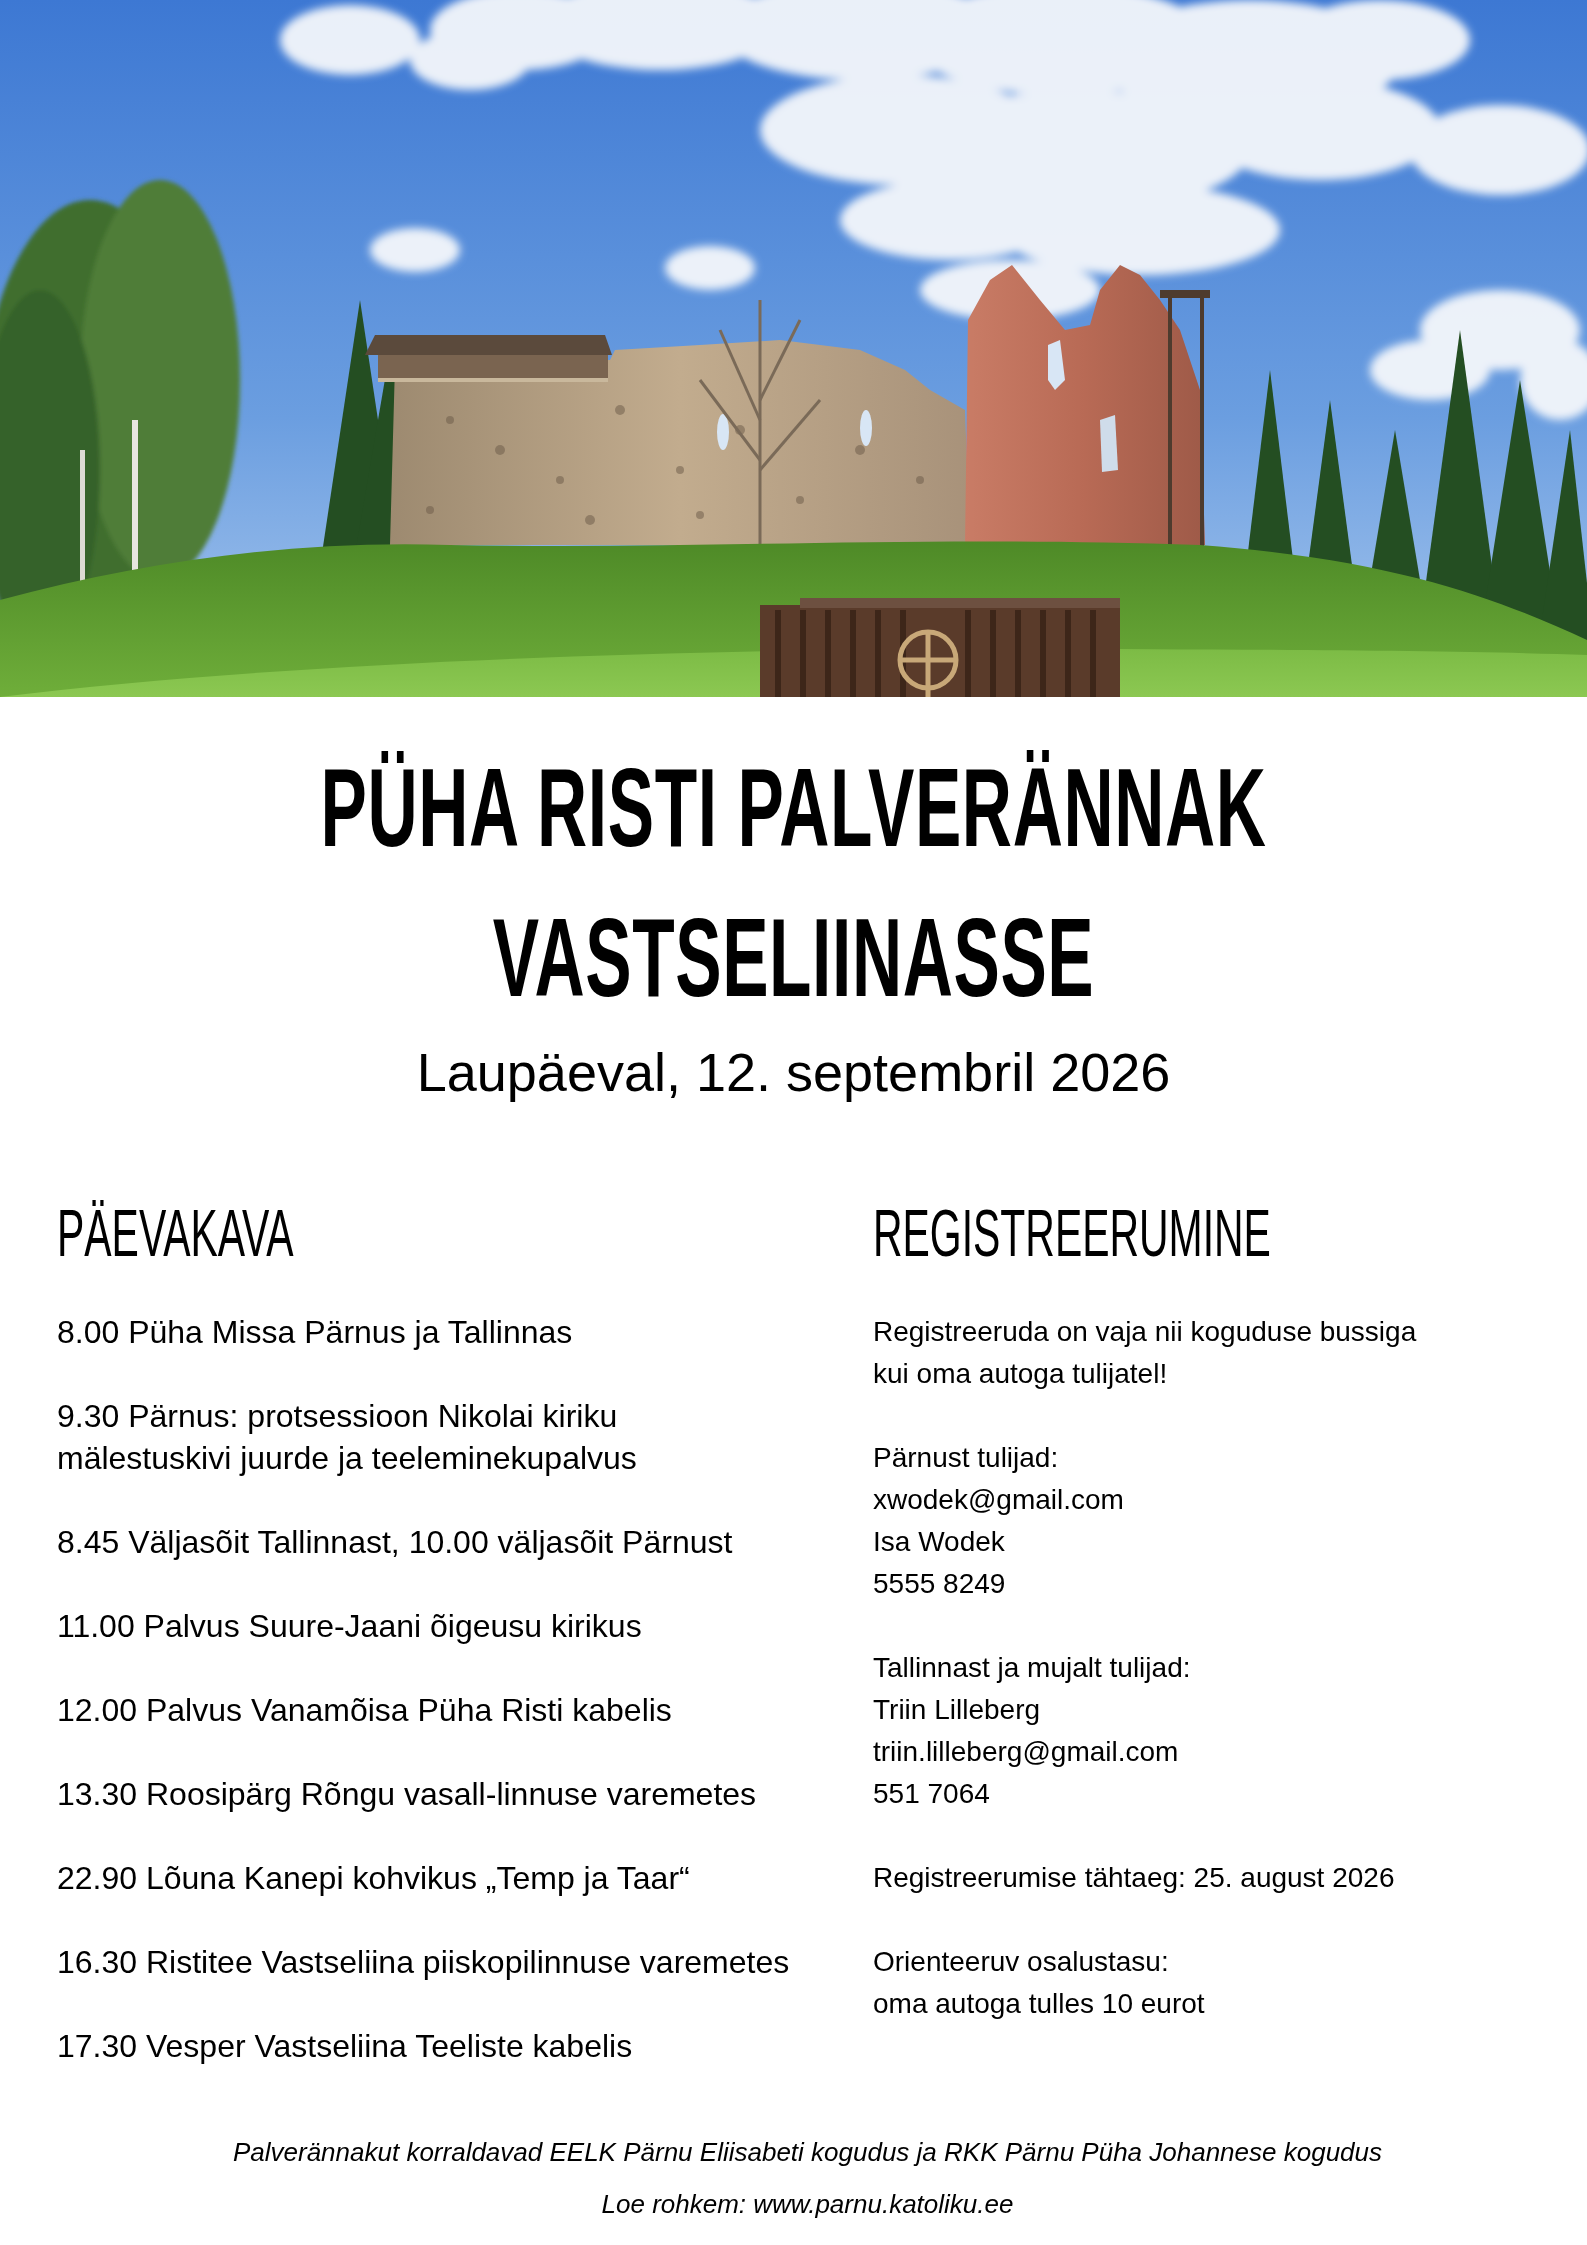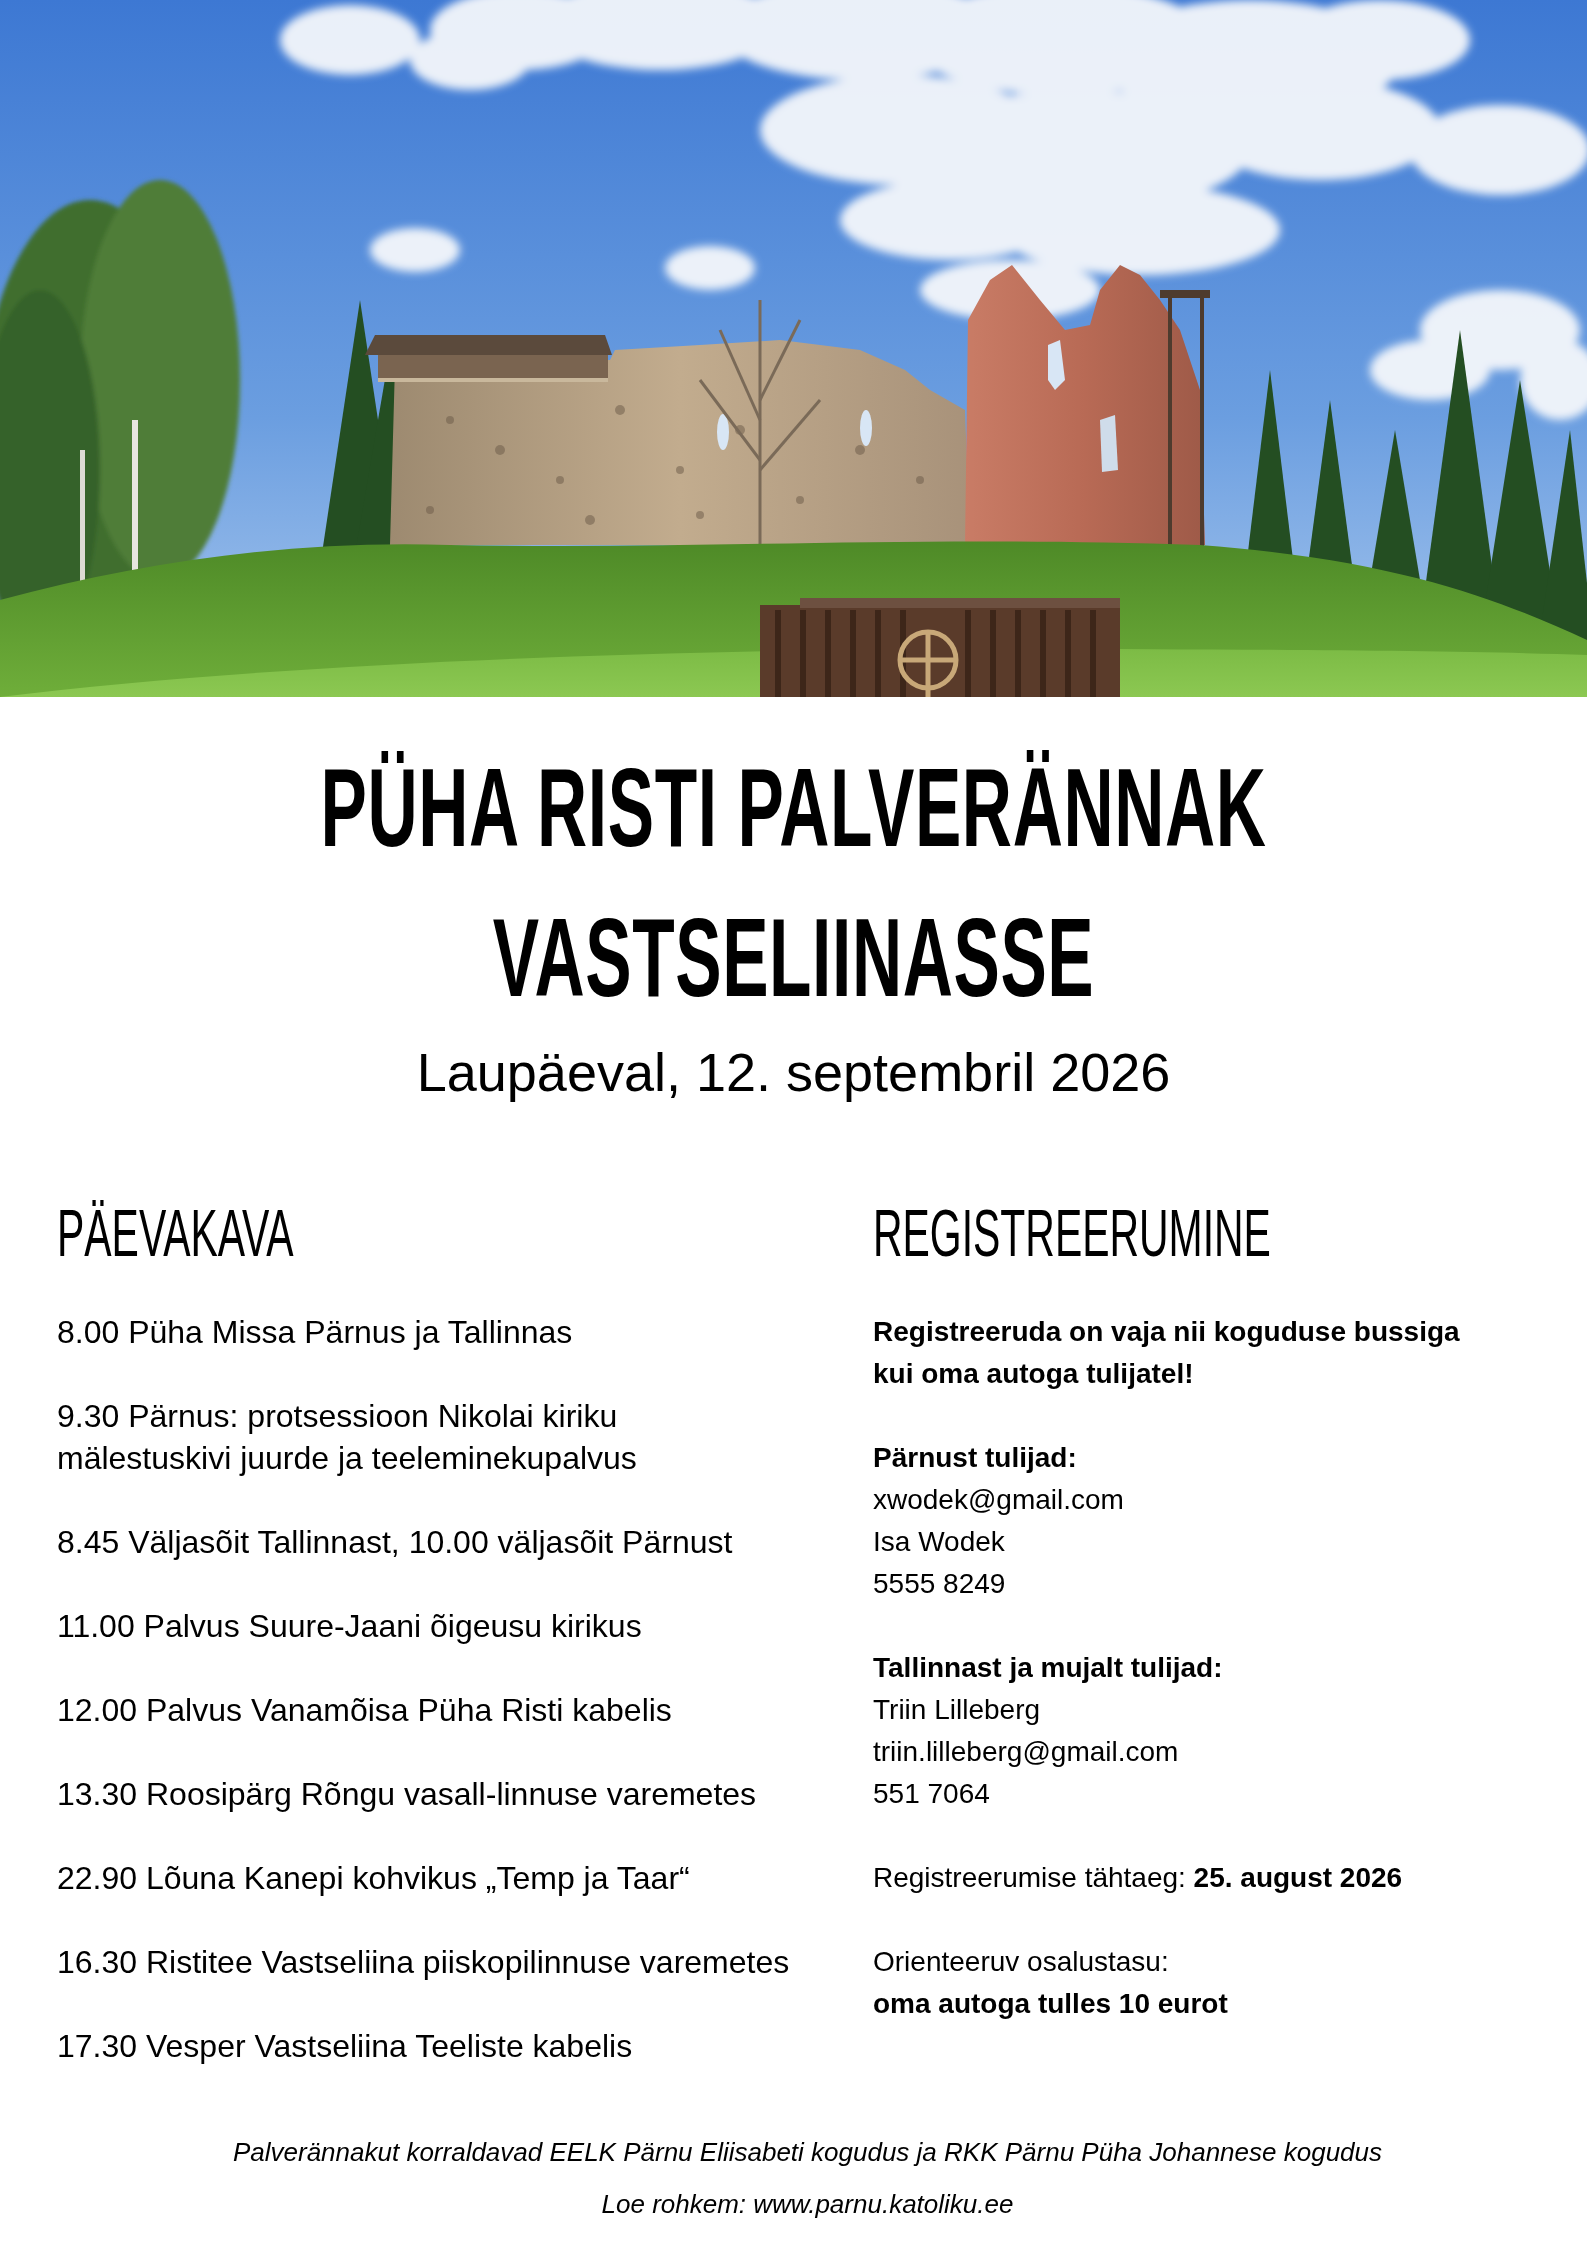--- a/index.html
+++ b/index.html
@@ -9,21 +9,21 @@
   .title-line { position: absolute; left: 0; width: 1587px; text-align: center; font-size: 112px; line-height: 112px; letter-spacing: 1px; transform: scaleX(0.62); transform-origin: center; white-space: nowrap; }
   .date-line { position: absolute; left: 0; width: 1587px; text-align: center; top: 1042px; font-size: 54px; line-height: 60px; }
   .col { position: absolute; top: 1195px; }
   .col-left { left: 57px; width: 780px; }
   .col-right { left: 873px; width: 680px; }
   .sec-heading { font-size: 66px; line-height: 76px; white-space: nowrap; transform: scaleX(0.62); transform-origin: left center; margin: 0 0 40px 0; font-weight: normal; }
   .sched { list-style: none; margin: 0; padding: 0; }
   .sched li { font-size: 32px; line-height: 42px; margin: 0 0 42px 0; }
   .reg p { margin: 0; font-size: 28px; line-height: 42px; }
   .reg .gap { height: 42px; }
-  .bold { font-weight: bold; }
+  .bold { font-weight: normal; }
   .footer { position: absolute; left: 14px; width: 1587px; text-align: center; font-style: italic; font-size: 26px; line-height: 52px; }
 </style>
 </head>
 <body>
 
 <div class="hero">
   <svg width="1587" height="697" viewBox="0 0 1587 697" xmlns="http://www.w3.org/2000/svg">
     <defs>
       <linearGradient id="sky" x1="0" y1="0" x2="0" y2="1">
         <stop offset="0" stop-color="#3d78d3"></stop>

